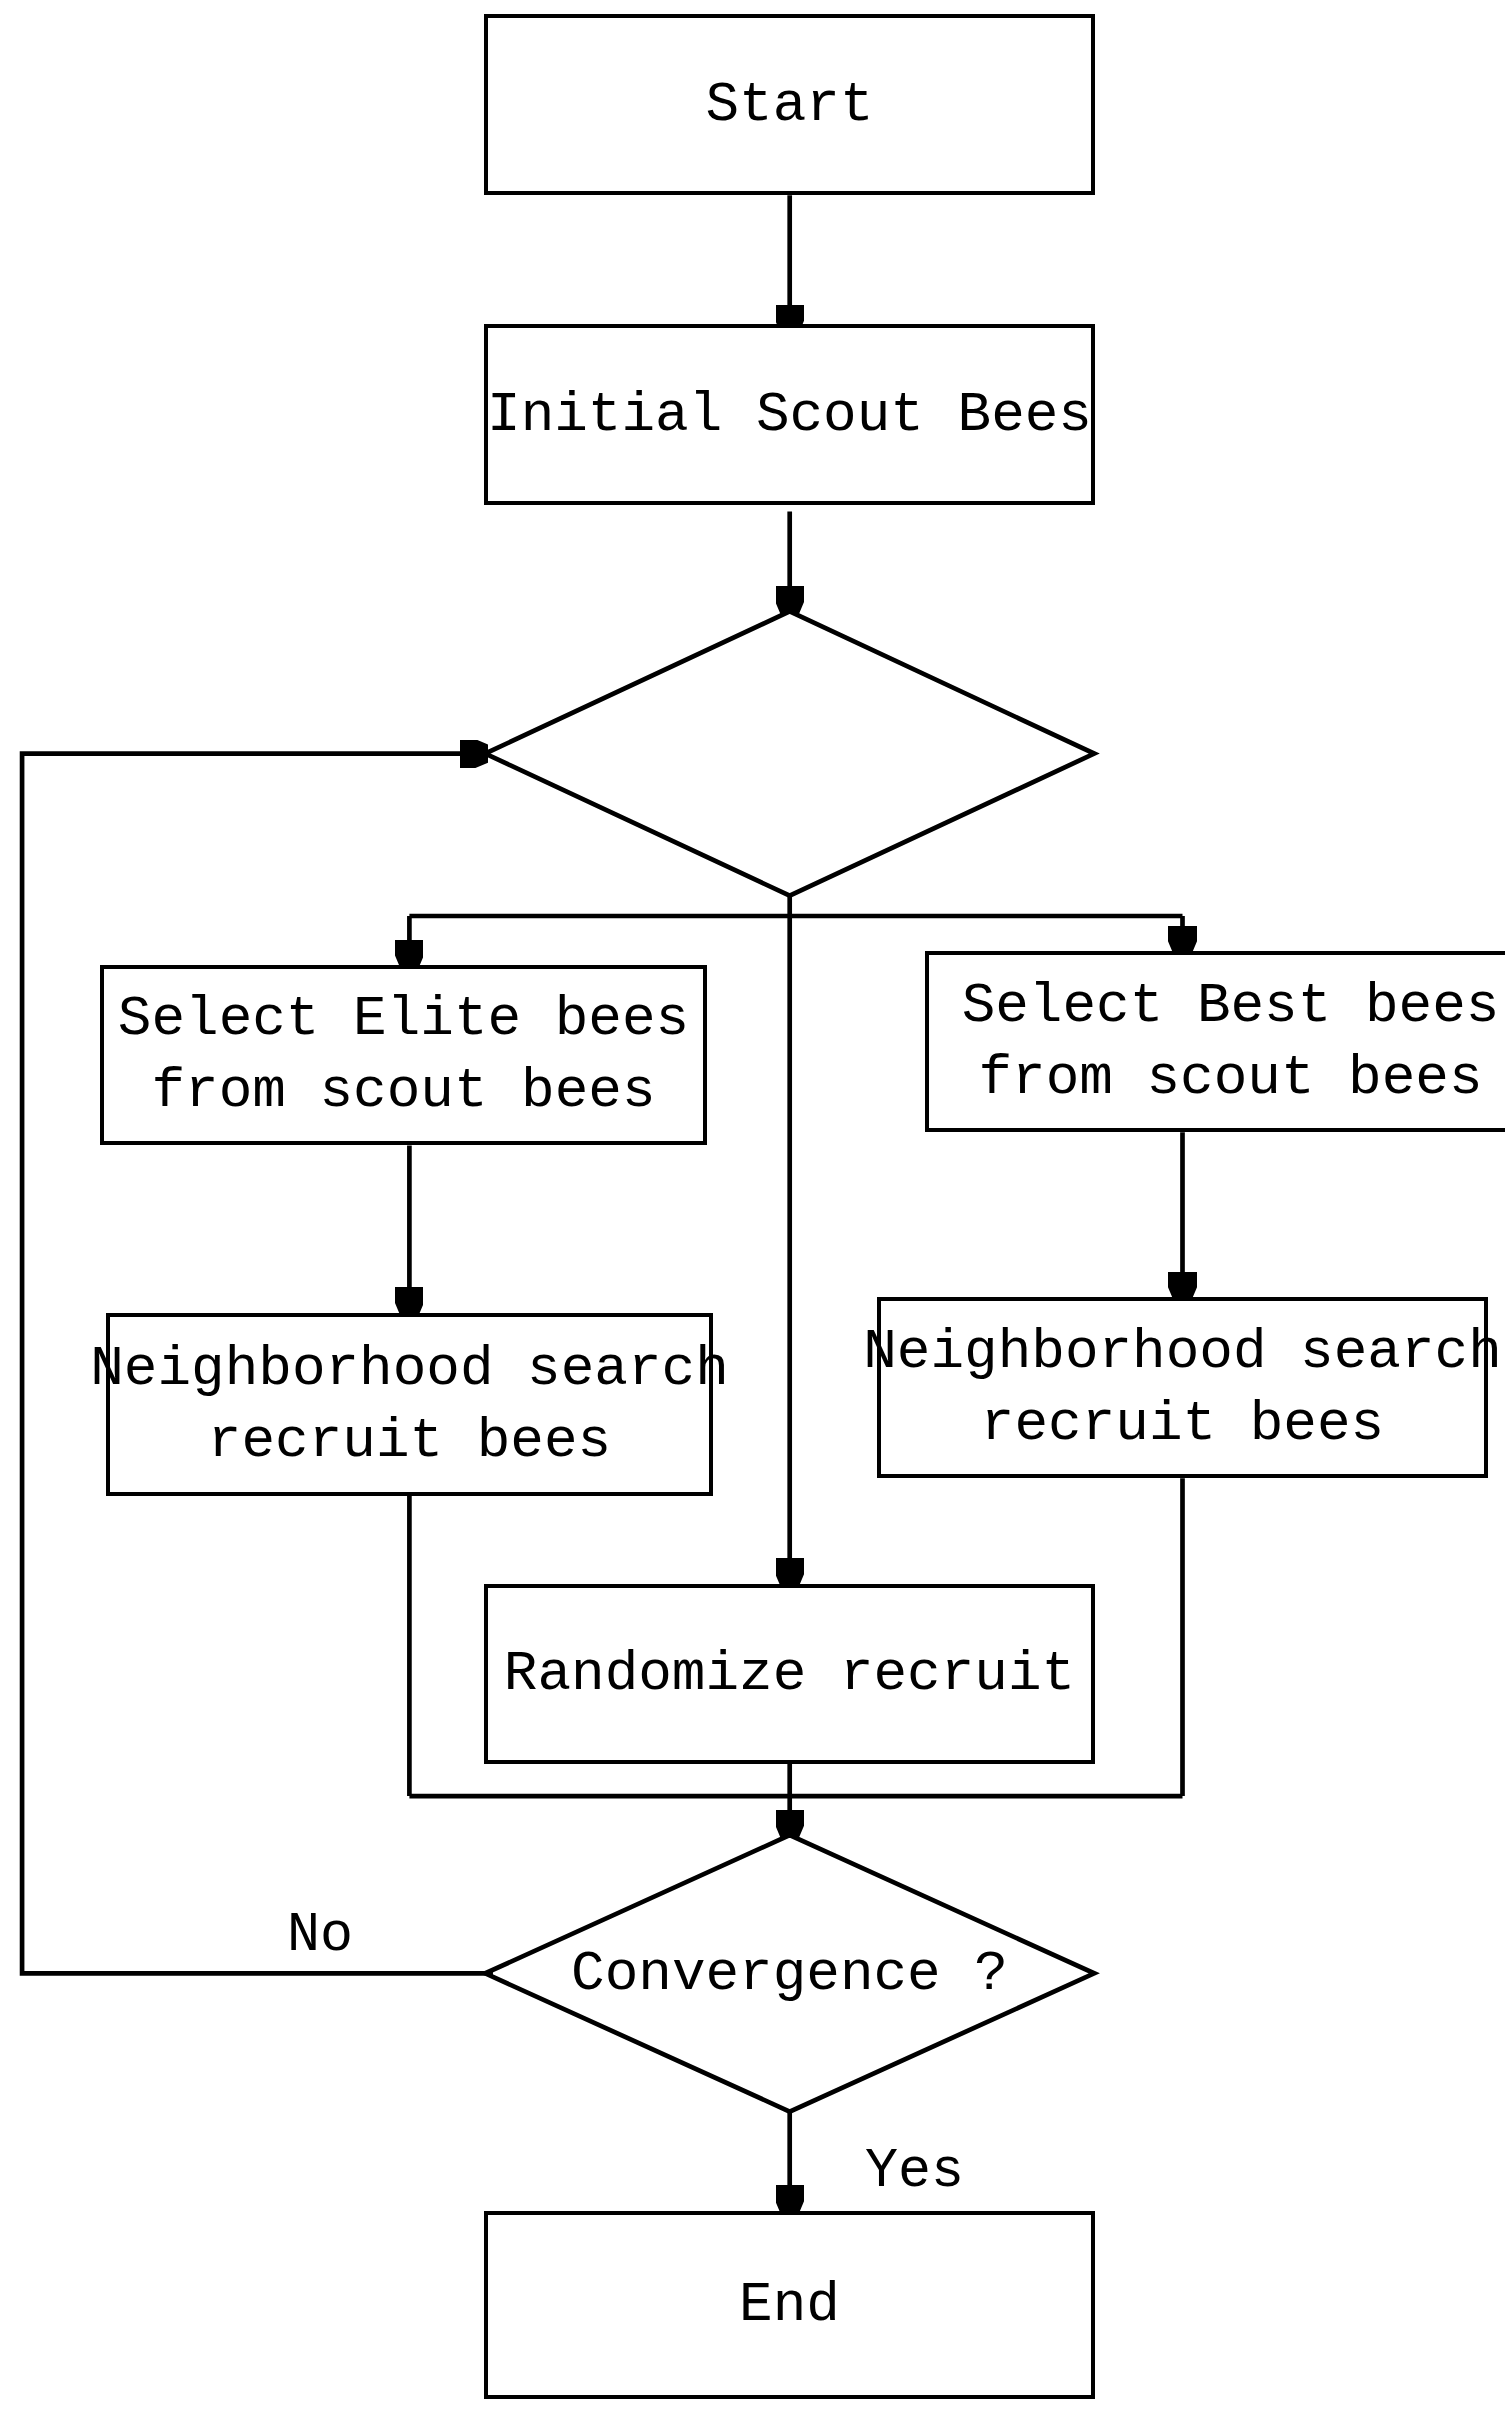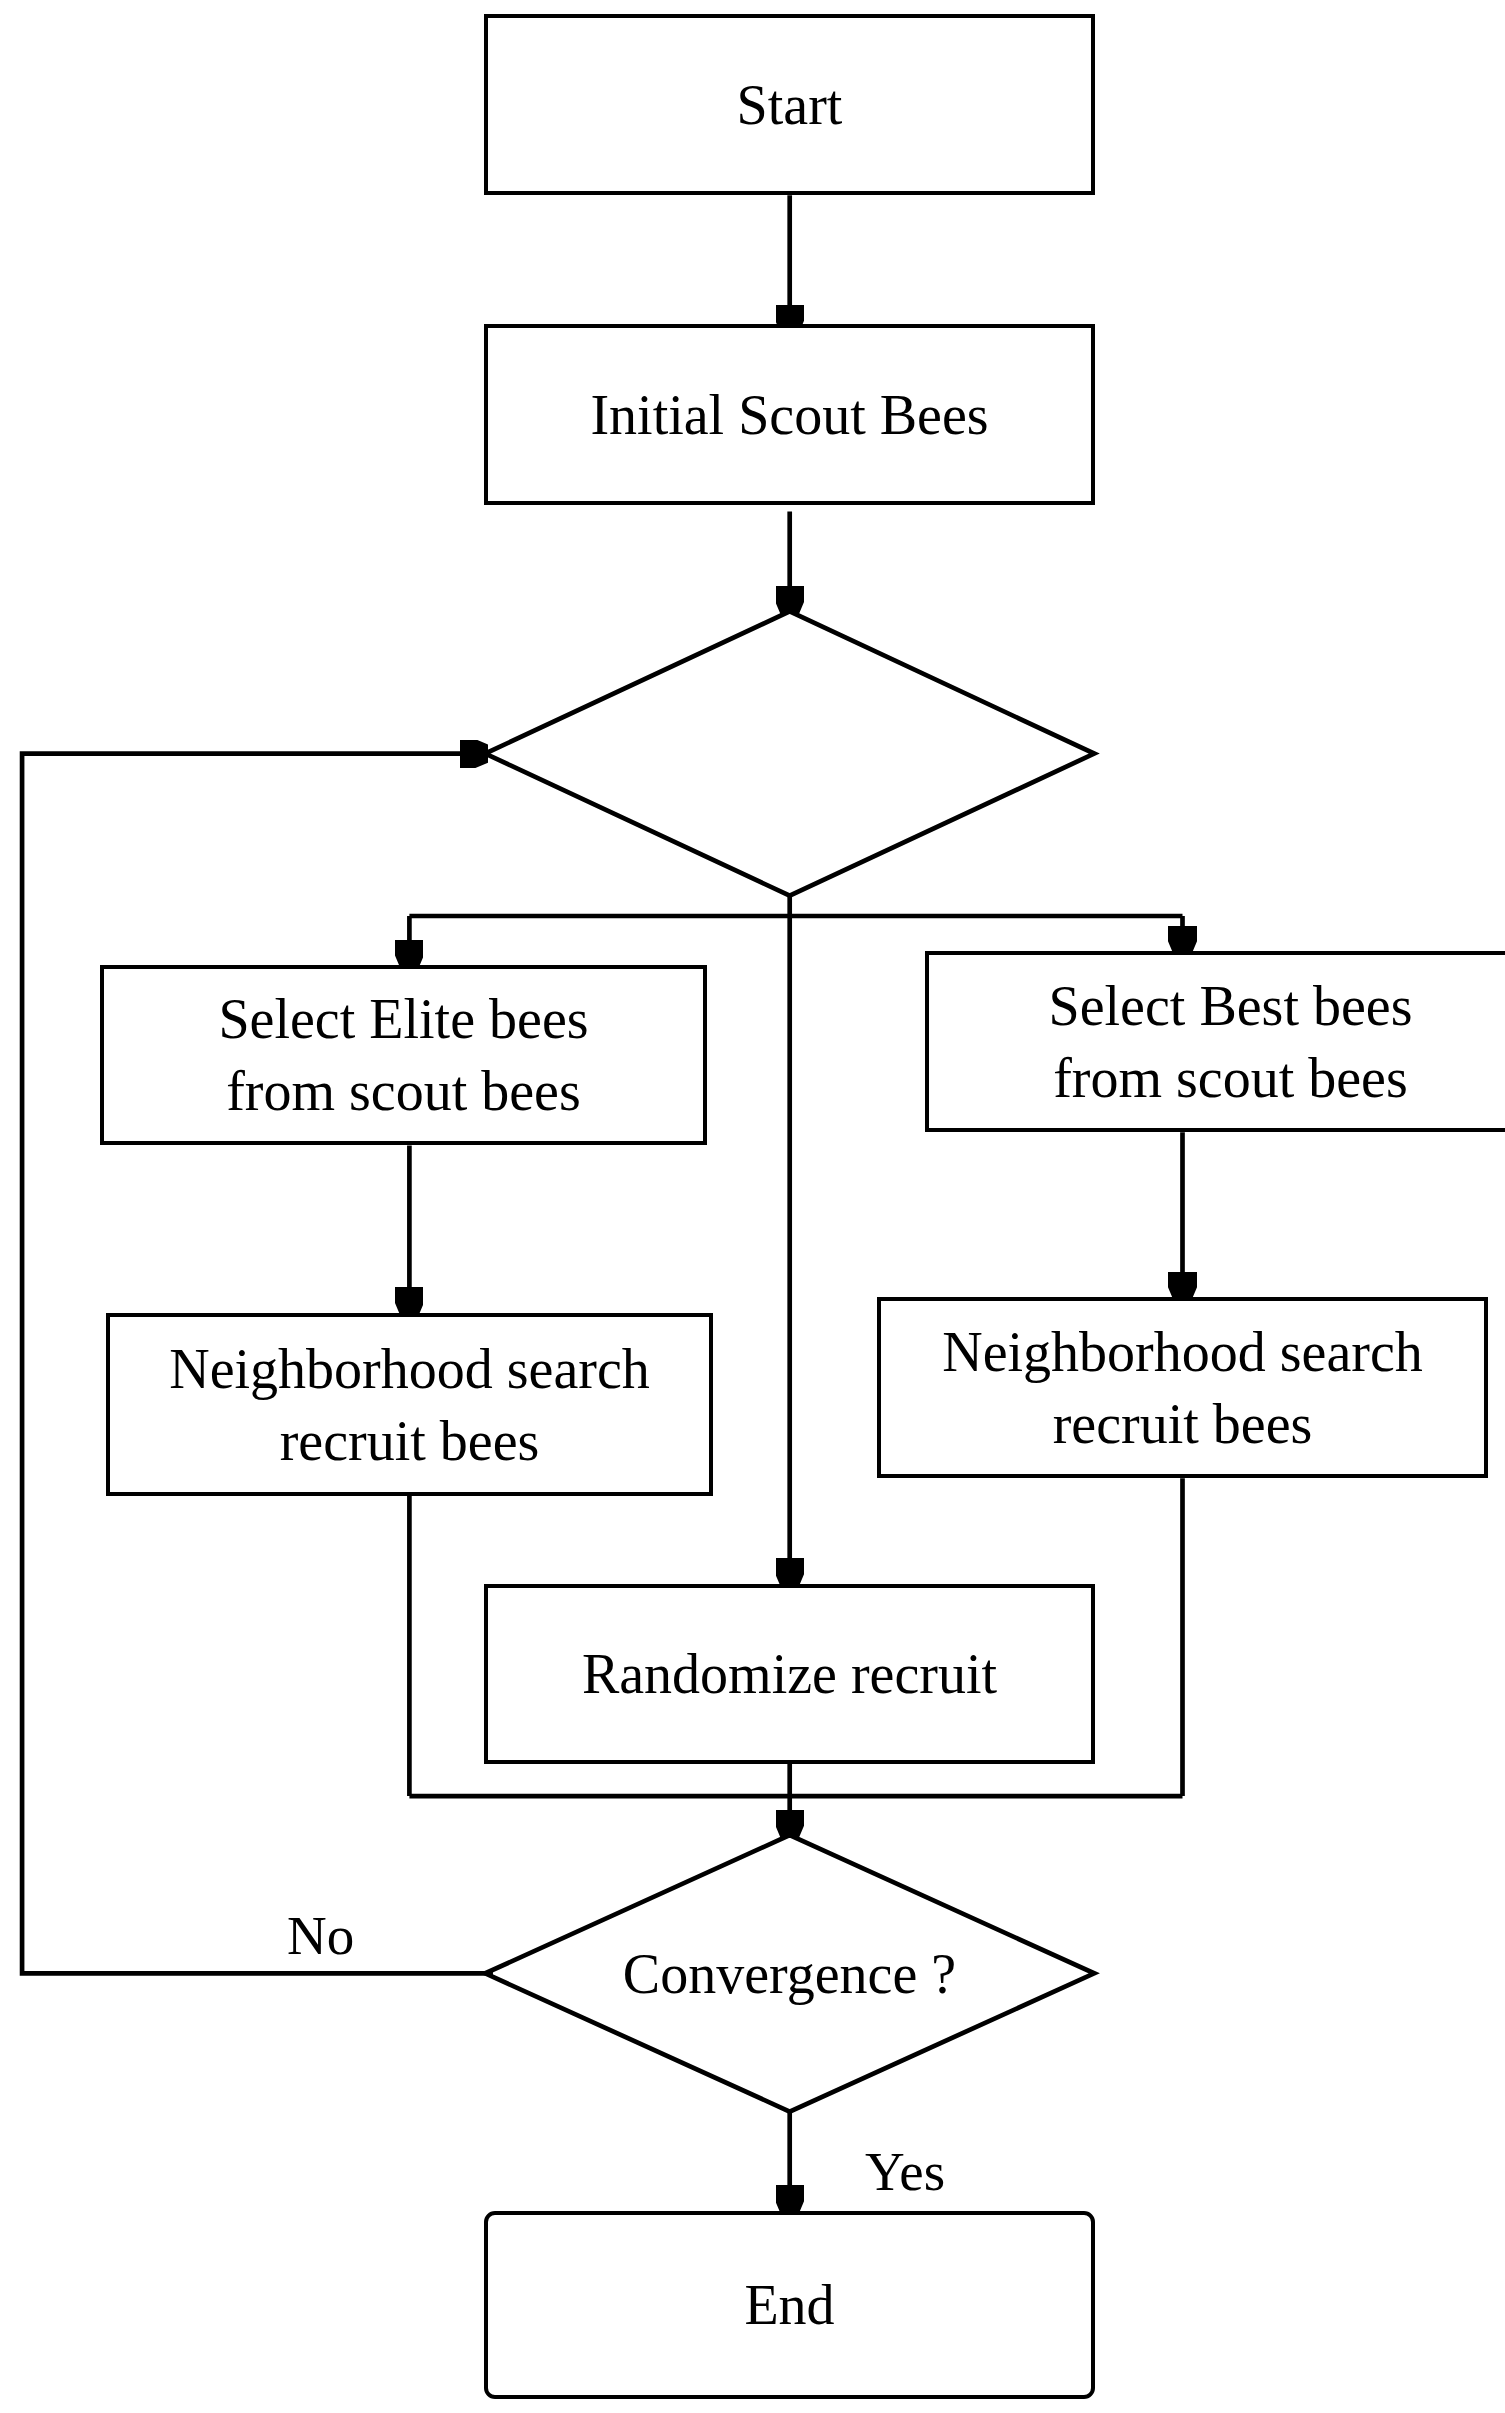--- a/index.html
+++ b/index.html
@@ -1,20 +1,20 @@
 <!DOCTYPE html>
 <html style="font-size:12.5px"><head>
 <meta charset="utf-8">
 <style>
   html,body{margin:0;padding:0;background:#ffffff;}
   #canvas{
     position:relative;
     width:1340px;height:2413px;
     background:#ffffff;
-    font-family:Liberation Serif, serif;
+    font-family:Liberation Mono, monospace;
     color:#000;
   }
   #wires{position:absolute;left:0;top:0;width:1506px;height:2413px;}
   #wires path, #wires polyline{fill:none;stroke:#000;stroke-width:6;}
   #wires polygon.diamond{fill:#fff;stroke:#000;stroke-width:6;}
   .box{
     position:absolute;
     box-sizing:border-box;
     border:4.7px solid #000;
     background:#fff;
@@ -38,21 +38,21 @@
     margin-top:6px;
   }
   
   #box-start      {left:484px; top:14px;   width:611px; height:181px;}
   #box-initial    {left:484px; top:324px;  width:611px; height:181px;}
   #box-select-elite{left:100px;top:965px; width:607px; height:180px;}
   #box-select-best{left:925px;top:951px; width:611px; height:181px;align-items:center;}
   #box-neigh-left {left:106px; top:1313px; width:607px; height:183px;}
   #box-neigh-right{left:877px;top:1297px; width:611px; height:181px;}
   #box-randomize  {left:484px; top:1584px; width:611px; height:180px;gap:40px;}
-  #box-end        {left:484px; top:2211px; width:611px; height:188px;border-radius:11px;}
+  #box-end        {left:484px; top:2211px; width:611px; height:188px;}
   #lbl-evaluate   {left:516px; top:715px;  width:547px; height:78px;}
   #lbl-convergence{left:516px; top:1935px; width:547px; height:78px;}
   #lbl-no         {left:287px; top:1902px;}
   #lbl-yes        {left:865px;top:2138px;}
 </style>
 </head>
 <body>
 
 <div id="canvas">
 

